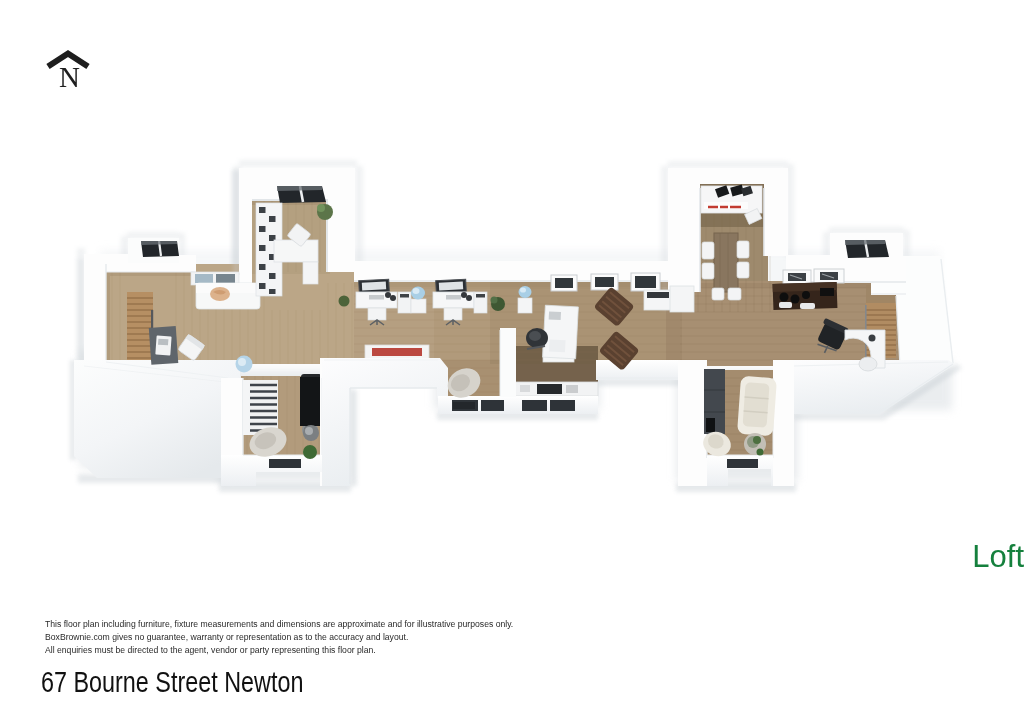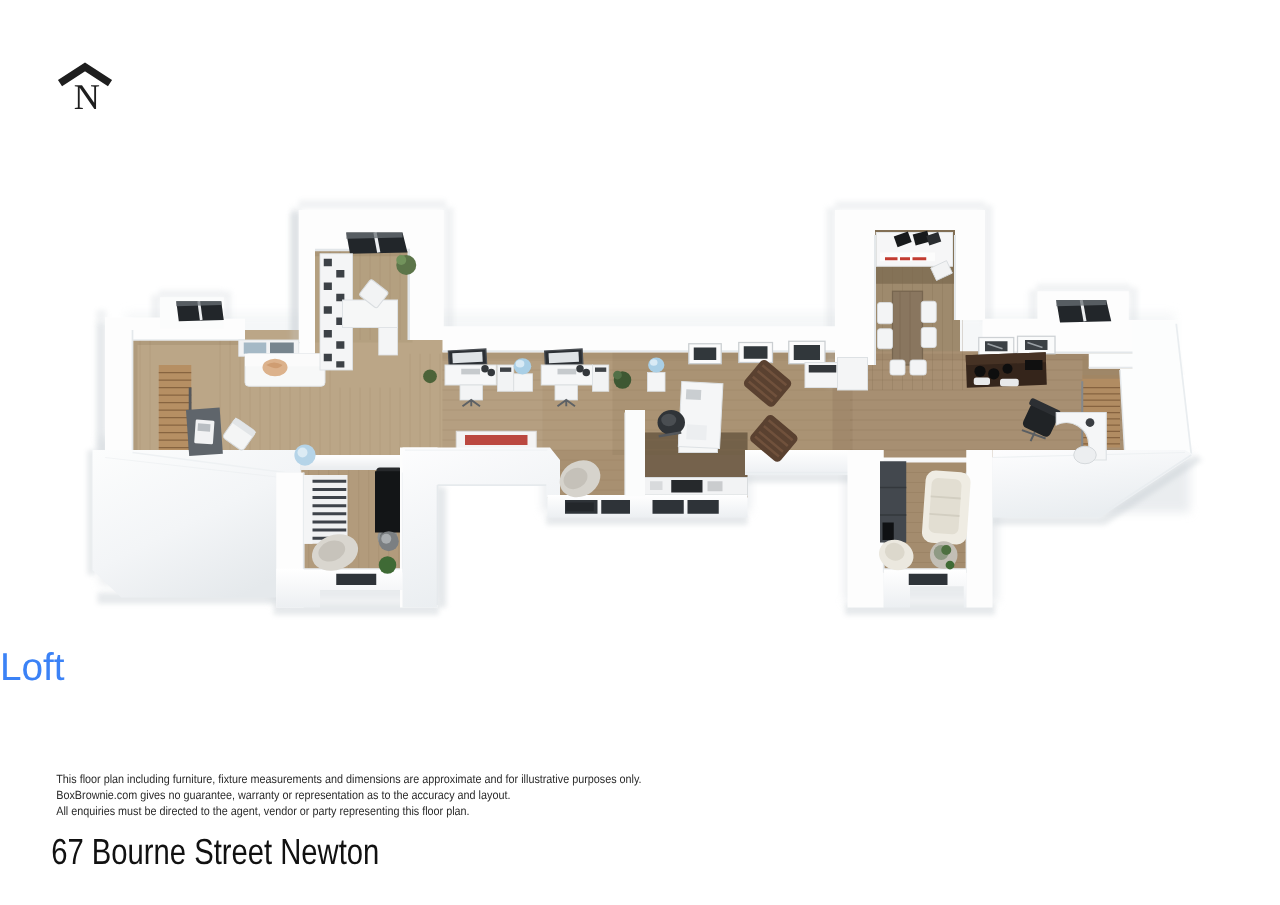--- a/index.html
+++ b/index.html
@@ -1,20 +1,20 @@
 <!DOCTYPE html>
 <html><head>
 <meta charset="utf-8">
 <style>
   html,body{margin:0;padding:0;background:#ffffff;}
   #page{position:relative;width:1024px;height:724px;background:#fff;overflow:hidden;
         font-family:"Liberation Sans",sans-serif;}
   svg{position:absolute;left:0;top:0;}
-  .loft{position:absolute;left:0;top:516px;width:1024px;text-align:left;
-        font-size:31px;color:#3b82f6;letter-spacing:0px;}
+  .loft{position:absolute;left:0;top:539px;width:1024px;text-align:right;
+        font-size:31px;color:#15803d;letter-spacing:0px;}
   .disc{position:absolute;left:45px;top:617px;font-size:9.6px;line-height:13.2px;color:#2a2a2a;transform:scaleX(0.9);transform-origin:0 0;}
   .addr{position:absolute;left:41px;top:666px;font-size:29px;color:#111;transform:scaleX(0.806);transform-origin:0 0;}
 </style>
 </head>
 <body>
 <div id="page">
 
 <svg width="1024" height="724" viewBox="0 0 1024 724">
 <defs>
   <filter id="soft" x="-30%" y="-30%" width="160%" height="160%">

